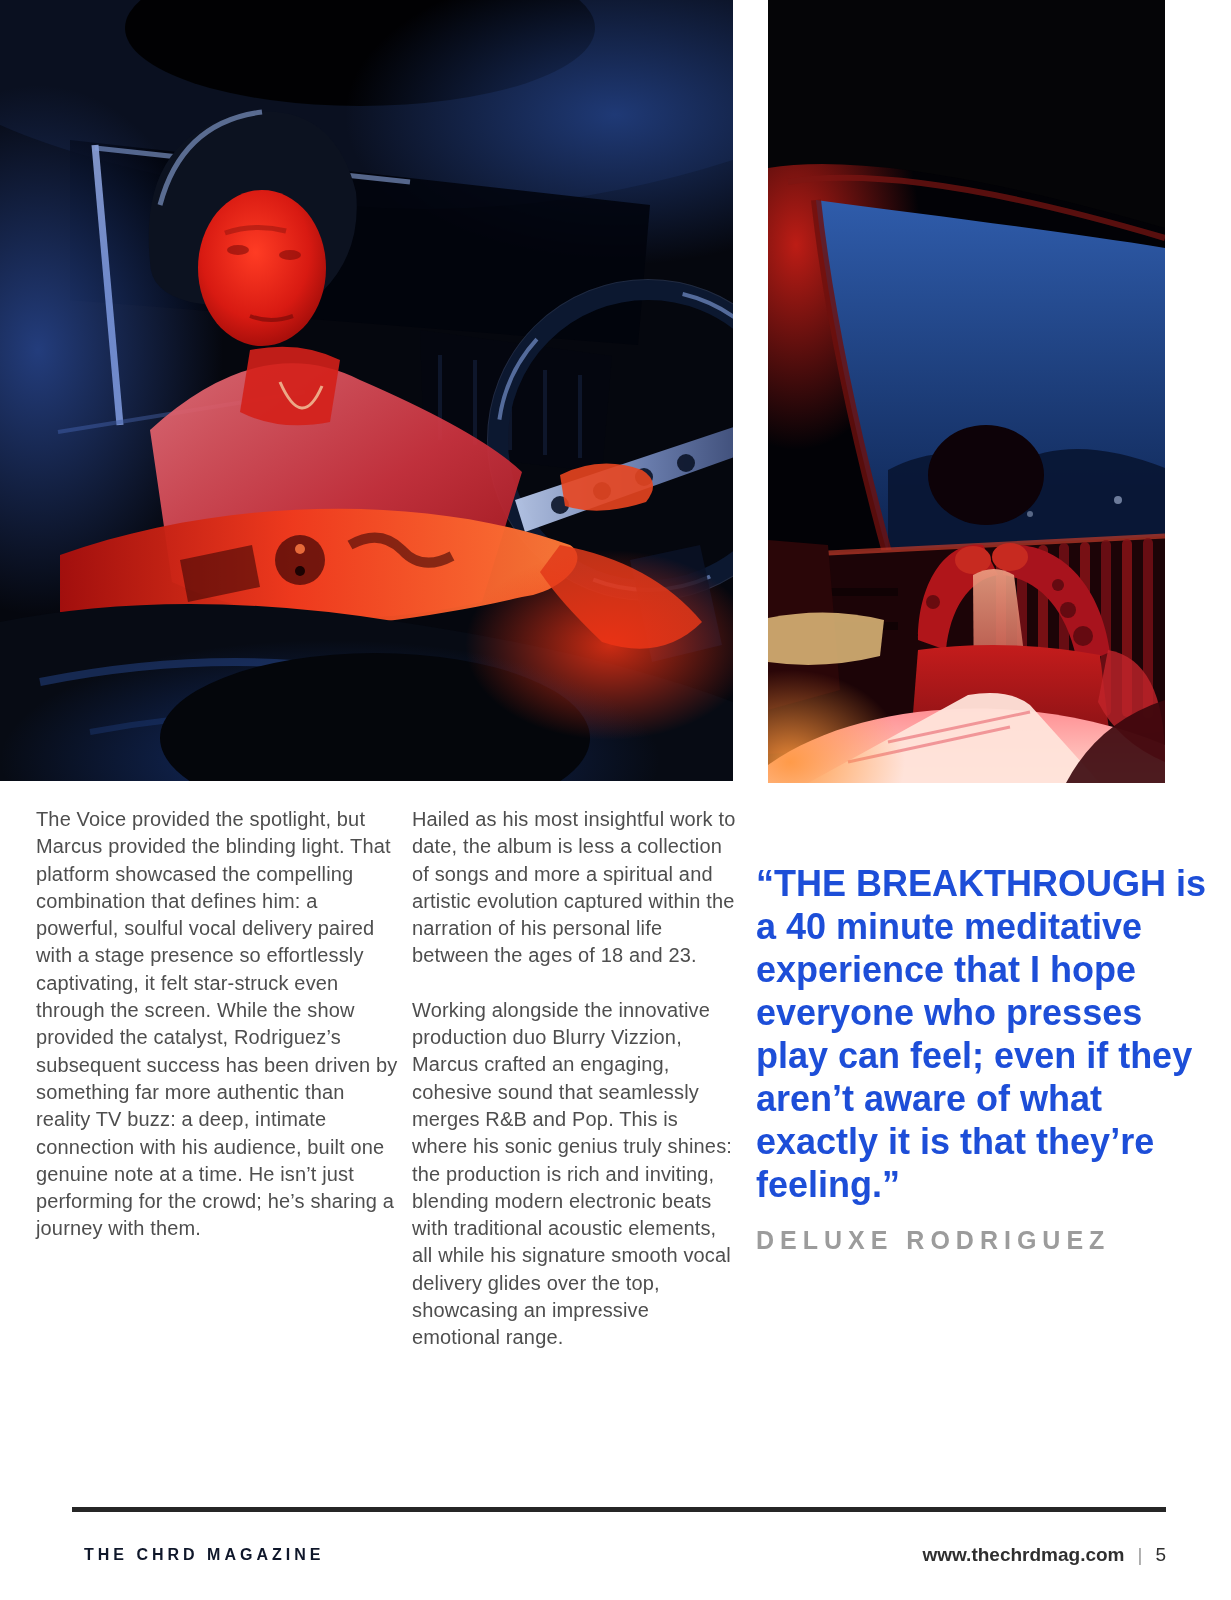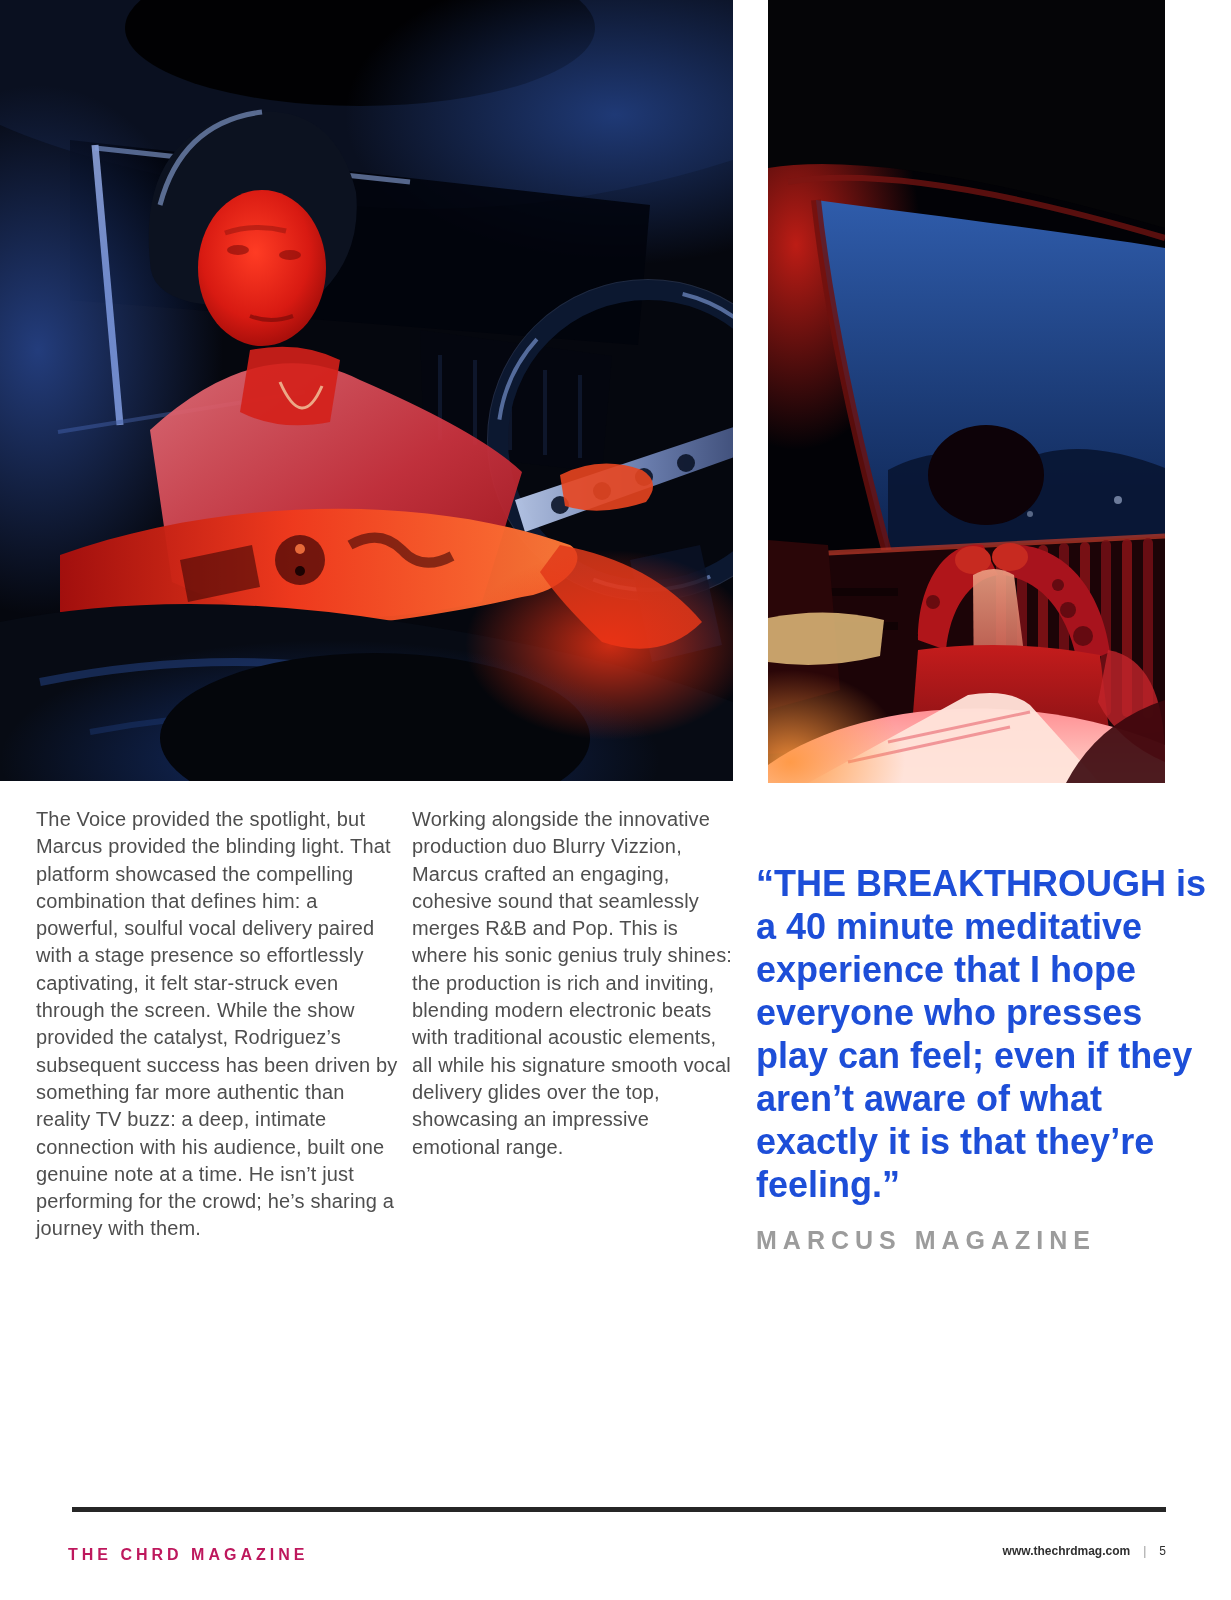--- a/index.html
+++ b/index.html
@@ -49,32 +49,32 @@
 
   
   .footer-rule {
     position: absolute;
     left: 72px; top: 1507px;
     width: 1094px; height: 5px;
     background: #262626;
   }
   .footer-left {
     position: absolute;
-    left: 68px; top: 1546px;
+    left: 84px; top: 1546px;
     font-size: 16px;
     font-weight: 700;
     letter-spacing: 4px;
-    color: #be185d;
+    color: #0f172a;
   }
   .footer-right {
     position: absolute;
     right: 65px; top: 1544px;
     display: flex;
     align-items: baseline;
-    font-size: 12px;
+    font-size: 19px;
     color: #2f2f2f;
   }
   .footer-right .site { font-weight: 700; }
   .footer-right .sep  { margin: 0 13px; color: #9a9a9a; font-weight: 400; }
   .footer-right .pagenum { font-weight: 400; }
 </style>
 </head>
 <body>
 
 <div class="page">
@@ -258,26 +258,27 @@
       <path d="M340,650 Q397,660 397,762 Q350,742 330,702 Z" fill="#c2242a" opacity="0.8"></path>
       <path d="M397,700 L397,783 L298,783 Q330,722 397,700 Z" fill="#3a070c" opacity="0.9"></path>
     </svg>
   </div>
 
   <div class="col col1">
     <p>The Voice provided the spotlight, but Marcus provided the blinding light. That platform showcased the compelling combination that defines him: a powerful, soulful vocal delivery paired with a stage presence so effortlessly captivating, it felt star-struck even through the screen. While the show provided the catalyst, Rodriguez’s subsequent success has been driven by something far more authentic than reality TV buzz: a deep, intimate connection with his audience, built one genuine note at a time. He isn’t just performing for the crowd; he’s sharing a journey with them.</p>
   </div>
 
   <div class="col col2">
+    <p>Hailed as his most insightful work to date, the album is less a collection of songs and more a spiritual and artistic evolution captured within the narration of his personal life between the ages of 18 and 23.</p>
     <p>Working alongside the innovative production duo Blurry Vizzion, Marcus crafted an engaging, cohesive sound that seamlessly merges R&amp;B and Pop. This is where his sonic genius truly shines: the production is rich and inviting, blending modern electronic beats with traditional acoustic elements, all while his signature smooth vocal delivery glides over the top, showcasing an impressive emotional range.</p>
   </div>
 
   <div class="quote-block">
     <div class="quote-text">“THE BREAKTHROUGH is a 40 minute meditative experience that I hope everyone who presses play can feel; even if they aren’t aware of what exactly it is that they’re feeling.”</div>
-    <div class="quote-attribution">MARCUS MAGAZINE</div>
+    <div class="quote-attribution">DELUXE RODRIGUEZ</div>
   </div>
 
   <div class="footer-rule"></div>
   <div class="footer-left">THE CHRD MAGAZINE</div>
   <div class="footer-right">
     <span class="site">www.thechrdmag.com</span>
     <span class="sep">|</span>
     <span class="pagenum">5</span>
   </div>
 

